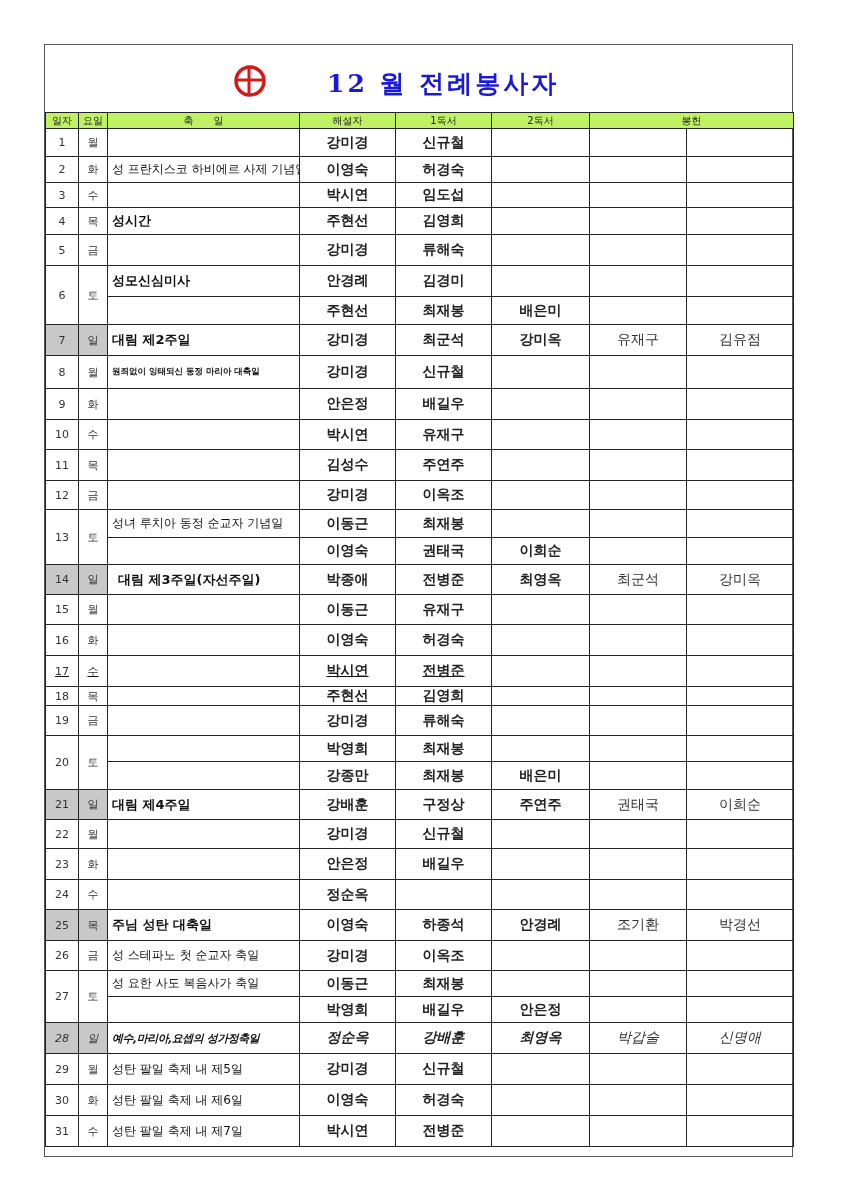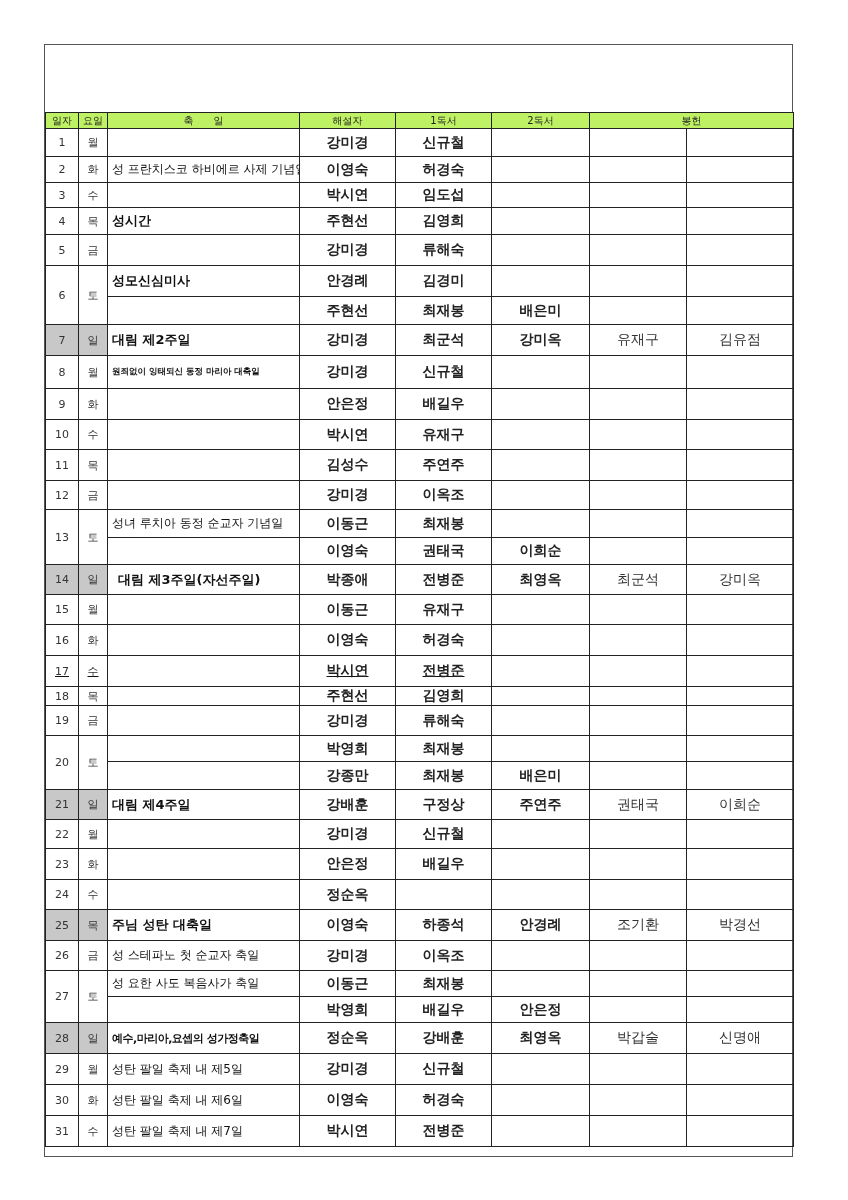--- a/index.html
+++ b/index.html
@@ -18,20 +18,28 @@
   .f-small { font-size:12px; }
   .f-mid { font-size:8.5px; font-weight:bold; }
   .f-big { font-size:13px; font-weight:bold; }
   .name { font-weight:bold; color:#222; }
   .name-soft { color:#333; }
 </style>
 </head>
 <body>
 
 <div class="sheet">
+  <div class="title-area">
+    <svg class="logo" viewBox="0 0 36 36">
+      <circle cx="18" cy="18" r="14" fill="none" stroke="#d21a1a" stroke-width="3.5"></circle>
+      <line x1="4" y1="17" x2="32" y2="17" stroke="#d21a1a" stroke-width="3"></line>
+      <line x1="17" y1="4" x2="17" y2="32" stroke="#d21a1a" stroke-width="3"></line>
+    </svg>
+    <div class="title">12 월 전례봉사자</div>
+  </div>
 
   <table>
     <colgroup>
       <col style="width:33px">
         <col style="width:29px">
         <col style="width:192px">
       <col style="width:96px">
         <col style="width:96px">
         <col style="width:98px">
       <col style="width:97px">
@@ -344,21 +352,21 @@
           <td class="name-soft"></td>
         </tr>
         <tr style="height: 26px;">
           <td class="feast"></td>
           <td class="name">박영희</td>
           <td class="name">배길우</td>
           <td class="name">안은정</td>
           <td class="name-soft"></td>
           <td class="name-soft"></td>
         </tr>
-        <tr style="height: 31px;">
+        <tr style="height: 31px; font-style: italic;">
           <td class="num hl" rowspan="1">28</td>
           <td class="dow hl" rowspan="1">일</td>
           <td class="feast f-big" style="font-size: 11px; letter-spacing: -0.5px;">예수,마리아,요셉의 성가정축일</td>
           <td class="name">정순옥</td>
           <td class="name">강배훈</td>
           <td class="name">최영옥</td>
           <td class="name-soft">박갑술</td>
           <td class="name-soft">신명애</td>
         </tr>
         <tr style="height: 31px;">

